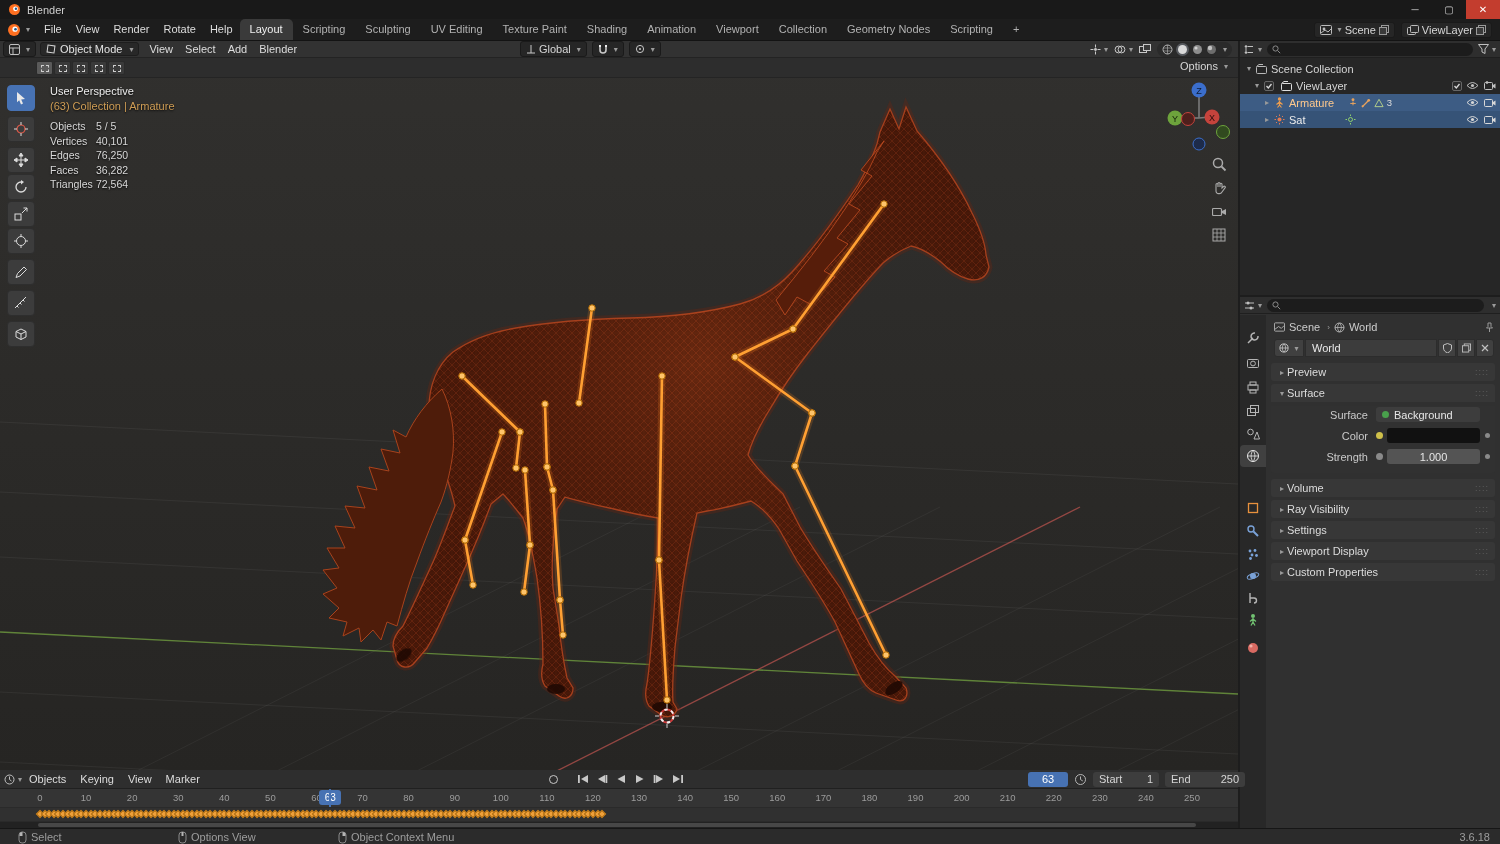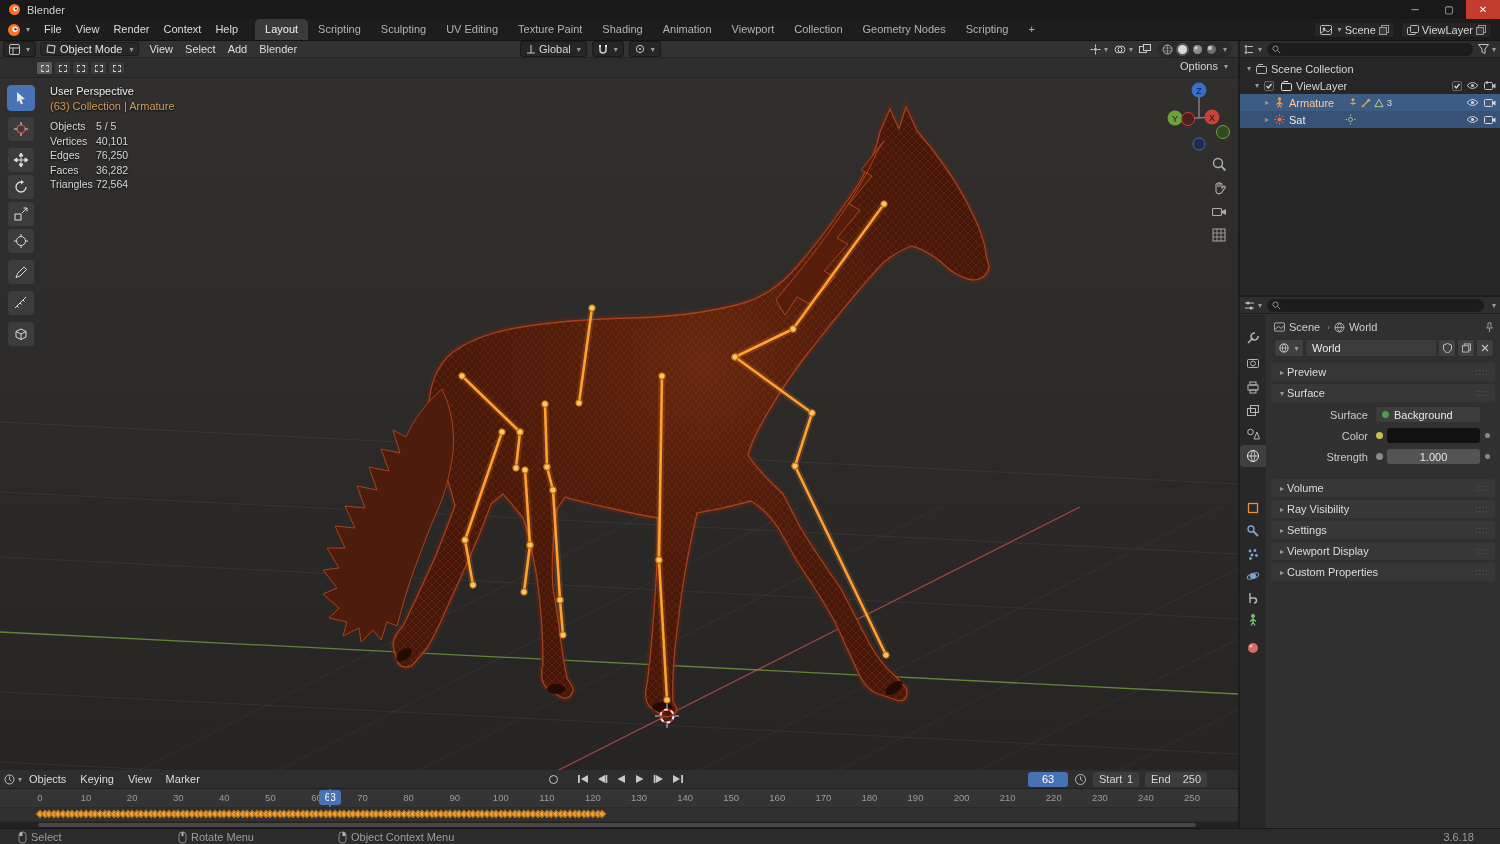--- a/index.html
+++ b/index.html
@@ -115,24 +115,24 @@
         <circle cx="7" cy="7" r="6" fill="#ff7021"></circle>
         <circle cx="8" cy="6.2" r="2.6" fill="#fff"></circle>
         <circle cx="8.5" cy="6.2" r="1.3" fill="#245a8f"></circle>
       </svg>
     <span class="chev">▾</span>
   </span>
   <span id="topbar-menus" class="flex">
       <span class="menu-item">File</span>
       <span class="menu-item">View</span>
       <span class="menu-item">Render</span>
-      <span class="menu-item">Context</span>
+      <span class="menu-item">Rotate</span>
       <span class="menu-item">Help</span>
     </span>
-  <span id="workspace-tabs" class="flex" style="margin-left:10px">
+  <span id="workspace-tabs" class="flex" style="margin-left:0">
       <span class="tab active">Layout</span>
       <span class="tab">Scripting</span>
       <span class="tab">Sculpting</span>
       <span class="tab">UV Editing</span>
       <span class="tab">Texture Paint</span>
       <span class="tab">Shading</span>
       <span class="tab">Animation</span>
       <span class="tab">Viewport</span>
       <span class="tab">Collection</span>
       <span class="tab">Geometry Nodes</span>
@@ -973,25 +973,25 @@
     <span class="abs flex" style="left:1028px;gap:6px">
       <span class="tfield frame" style="width:40px">
           <span>63</span>
         </span>
       <span>
           <svg width="13" height="13" viewBox="0 0 13 13">
             <circle cx="6.5" cy="6.5" r="5" fill="none" stroke="#b5b5b5"></circle>
             <path d="M6.5 3.5 V6.5 L8.8 8" stroke="#b5b5b5" fill="none"></path>
           </svg>
         </span>
-      <span class="tfield" style="width:46px">
+      <span class="tfield" style="width:66px">
         <span>Start</span>
         <span>1</span>
       </span>
-      <span class="tfield" style="width:62px">
+      <span class="tfield" style="width:80px">
         <span>End</span>
         <span>250</span>
       </span>
     </span>
   </div>
 
   <div id="tl-ruler">
     <span id="ruler-ticks"><span class="tick" style="left: 40px;">0</span><span class="tick" style="left: 86.08px;">10</span><span class="tick" style="left: 132.16px;">20</span><span class="tick" style="left: 178.24px;">30</span><span class="tick" style="left: 224.32px;">40</span><span class="tick" style="left: 270.4px;">50</span><span class="tick" style="left: 316.48px;">60</span><span class="tick" style="left: 362.56px;">70</span><span class="tick" style="left: 408.64px;">80</span><span class="tick" style="left: 454.72px;">90</span><span class="tick" style="left: 500.8px;">100</span><span class="tick" style="left: 546.88px;">110</span><span class="tick" style="left: 592.96px;">120</span><span class="tick" style="left: 639.04px;">130</span><span class="tick" style="left: 685.12px;">140</span><span class="tick" style="left: 731.2px;">150</span><span class="tick" style="left: 777.28px;">160</span><span class="tick" style="left: 823.36px;">170</span><span class="tick" style="left: 869.44px;">180</span><span class="tick" style="left: 915.52px;">190</span><span class="tick" style="left: 961.6px;">200</span><span class="tick" style="left: 1007.68px;">210</span><span class="tick" style="left: 1053.76px;">220</span><span class="tick" style="left: 1099.84px;">230</span><span class="tick" style="left: 1145.92px;">240</span><span class="tick" style="left: 1192px;">250</span></span>
     <span id="playhead-pill" style="left: 319.304px;">
         <span>63</span>
@@ -1135,22 +1135,22 @@
         <svg width="9" height="13" viewBox="0 0 9 13">
           <rect x="1" y="1" width="7" height="11" rx="3" fill="none" stroke="#8a8a8a"></rect>
           <path d="M1.5 4 A3 3 0 0 1 4.5 1 H4.5 V5 H1.5 Z" fill="#b5b5b5"></path>
         </svg>
         <span>Select</span>
       </span><span class="sbitem" style="left: 178px;">
         <svg width="9" height="13" viewBox="0 0 9 13">
           <rect x="1" y="1" width="7" height="11" rx="3" fill="none" stroke="#8a8a8a"></rect>
           <path d="M3.5 1 H5.5 V5 H3.5 Z" fill="#b5b5b5"></path>
         </svg>
-        <span>Rotate Menu</span>
+        <span>Options View</span>
       </span><span class="sbitem" style="left: 338px;">
         <svg width="9" height="13" viewBox="0 0 9 13">
           <rect x="1" y="1" width="7" height="11" rx="3" fill="none" stroke="#8a8a8a"></rect>
           <path d="M4.5 1 A3 3 0 0 1 7.5 4 V5 H4.5 Z" fill="#b5b5b5"></path>
         </svg>
         <span>Object Context Menu</span>
       </span></span>
-  <span class="sbitem" style="right:26px">3.6.18</span>
+  <span class="sbitem" style="right:10px">3.6.18</span>
 </div>
 
 </body></html>

